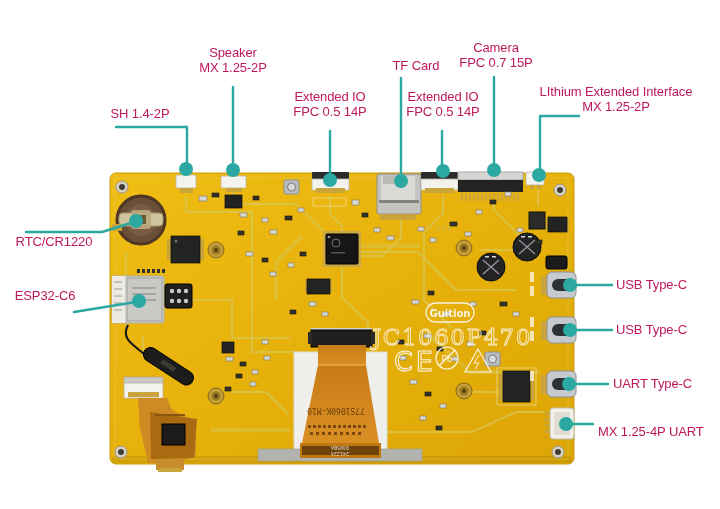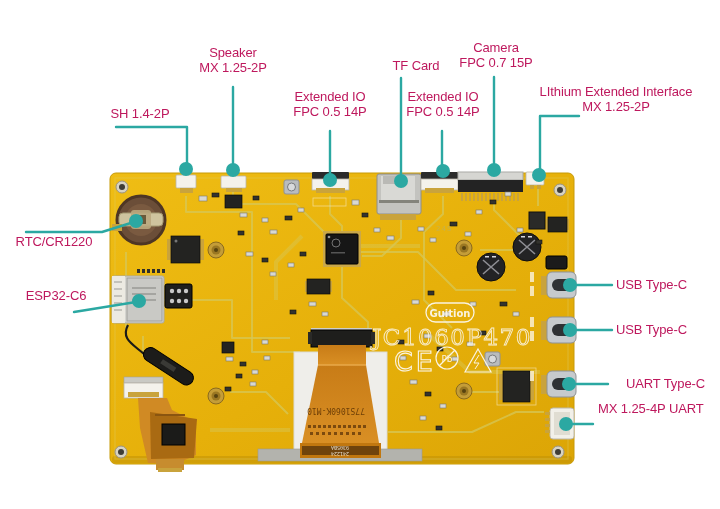--- a/index.html
+++ b/index.html
@@ -497,29 +497,29 @@
   <div>Extended IO</div>
       <div>FPC 0.5 14P</div>
 </div>
 <div class="lbl" style="left:528px;top:84px;width:176px;">
   <div>LIthium Extended Interface</div>
       <div>MX 1.25-2P</div>
 </div>
 <div class="lbl" style="left:12px;top:209px;width:84px;margin-top:25px;">
   <div>RTC/CR1220</div>
 </div>
-<div class="lbl" style="left:18px;top:288px;width:76px;">
+<div class="lbl" style="left:7px;top:288px;width:76px;">
   <div>ESP32-C6</div>
 </div>
 <div class="lbl left" style="left:616px;top:277px;width:100px;">
   <div>USB Type-C</div>
 </div>
 <div class="lbl left" style="left:616px;top:322px;width:100px;">
   <div>USB Type-C</div>
 </div>
-<div class="lbl left" style="left:613px;top:376px;width:105px;text-align:center;">
+<div class="lbl left" style="left:613px;top:376px;width:105px;">
   <div>UART Type-C</div>
 </div>
-<div class="lbl left" style="left:598px;top:401px;width:120px;">
+<div class="lbl left" style="left:598px;top:424px;width:120px;">
   <div>MX 1.25-4P UART</div>
 </div>
 
 </div>
 
 </body></html>

